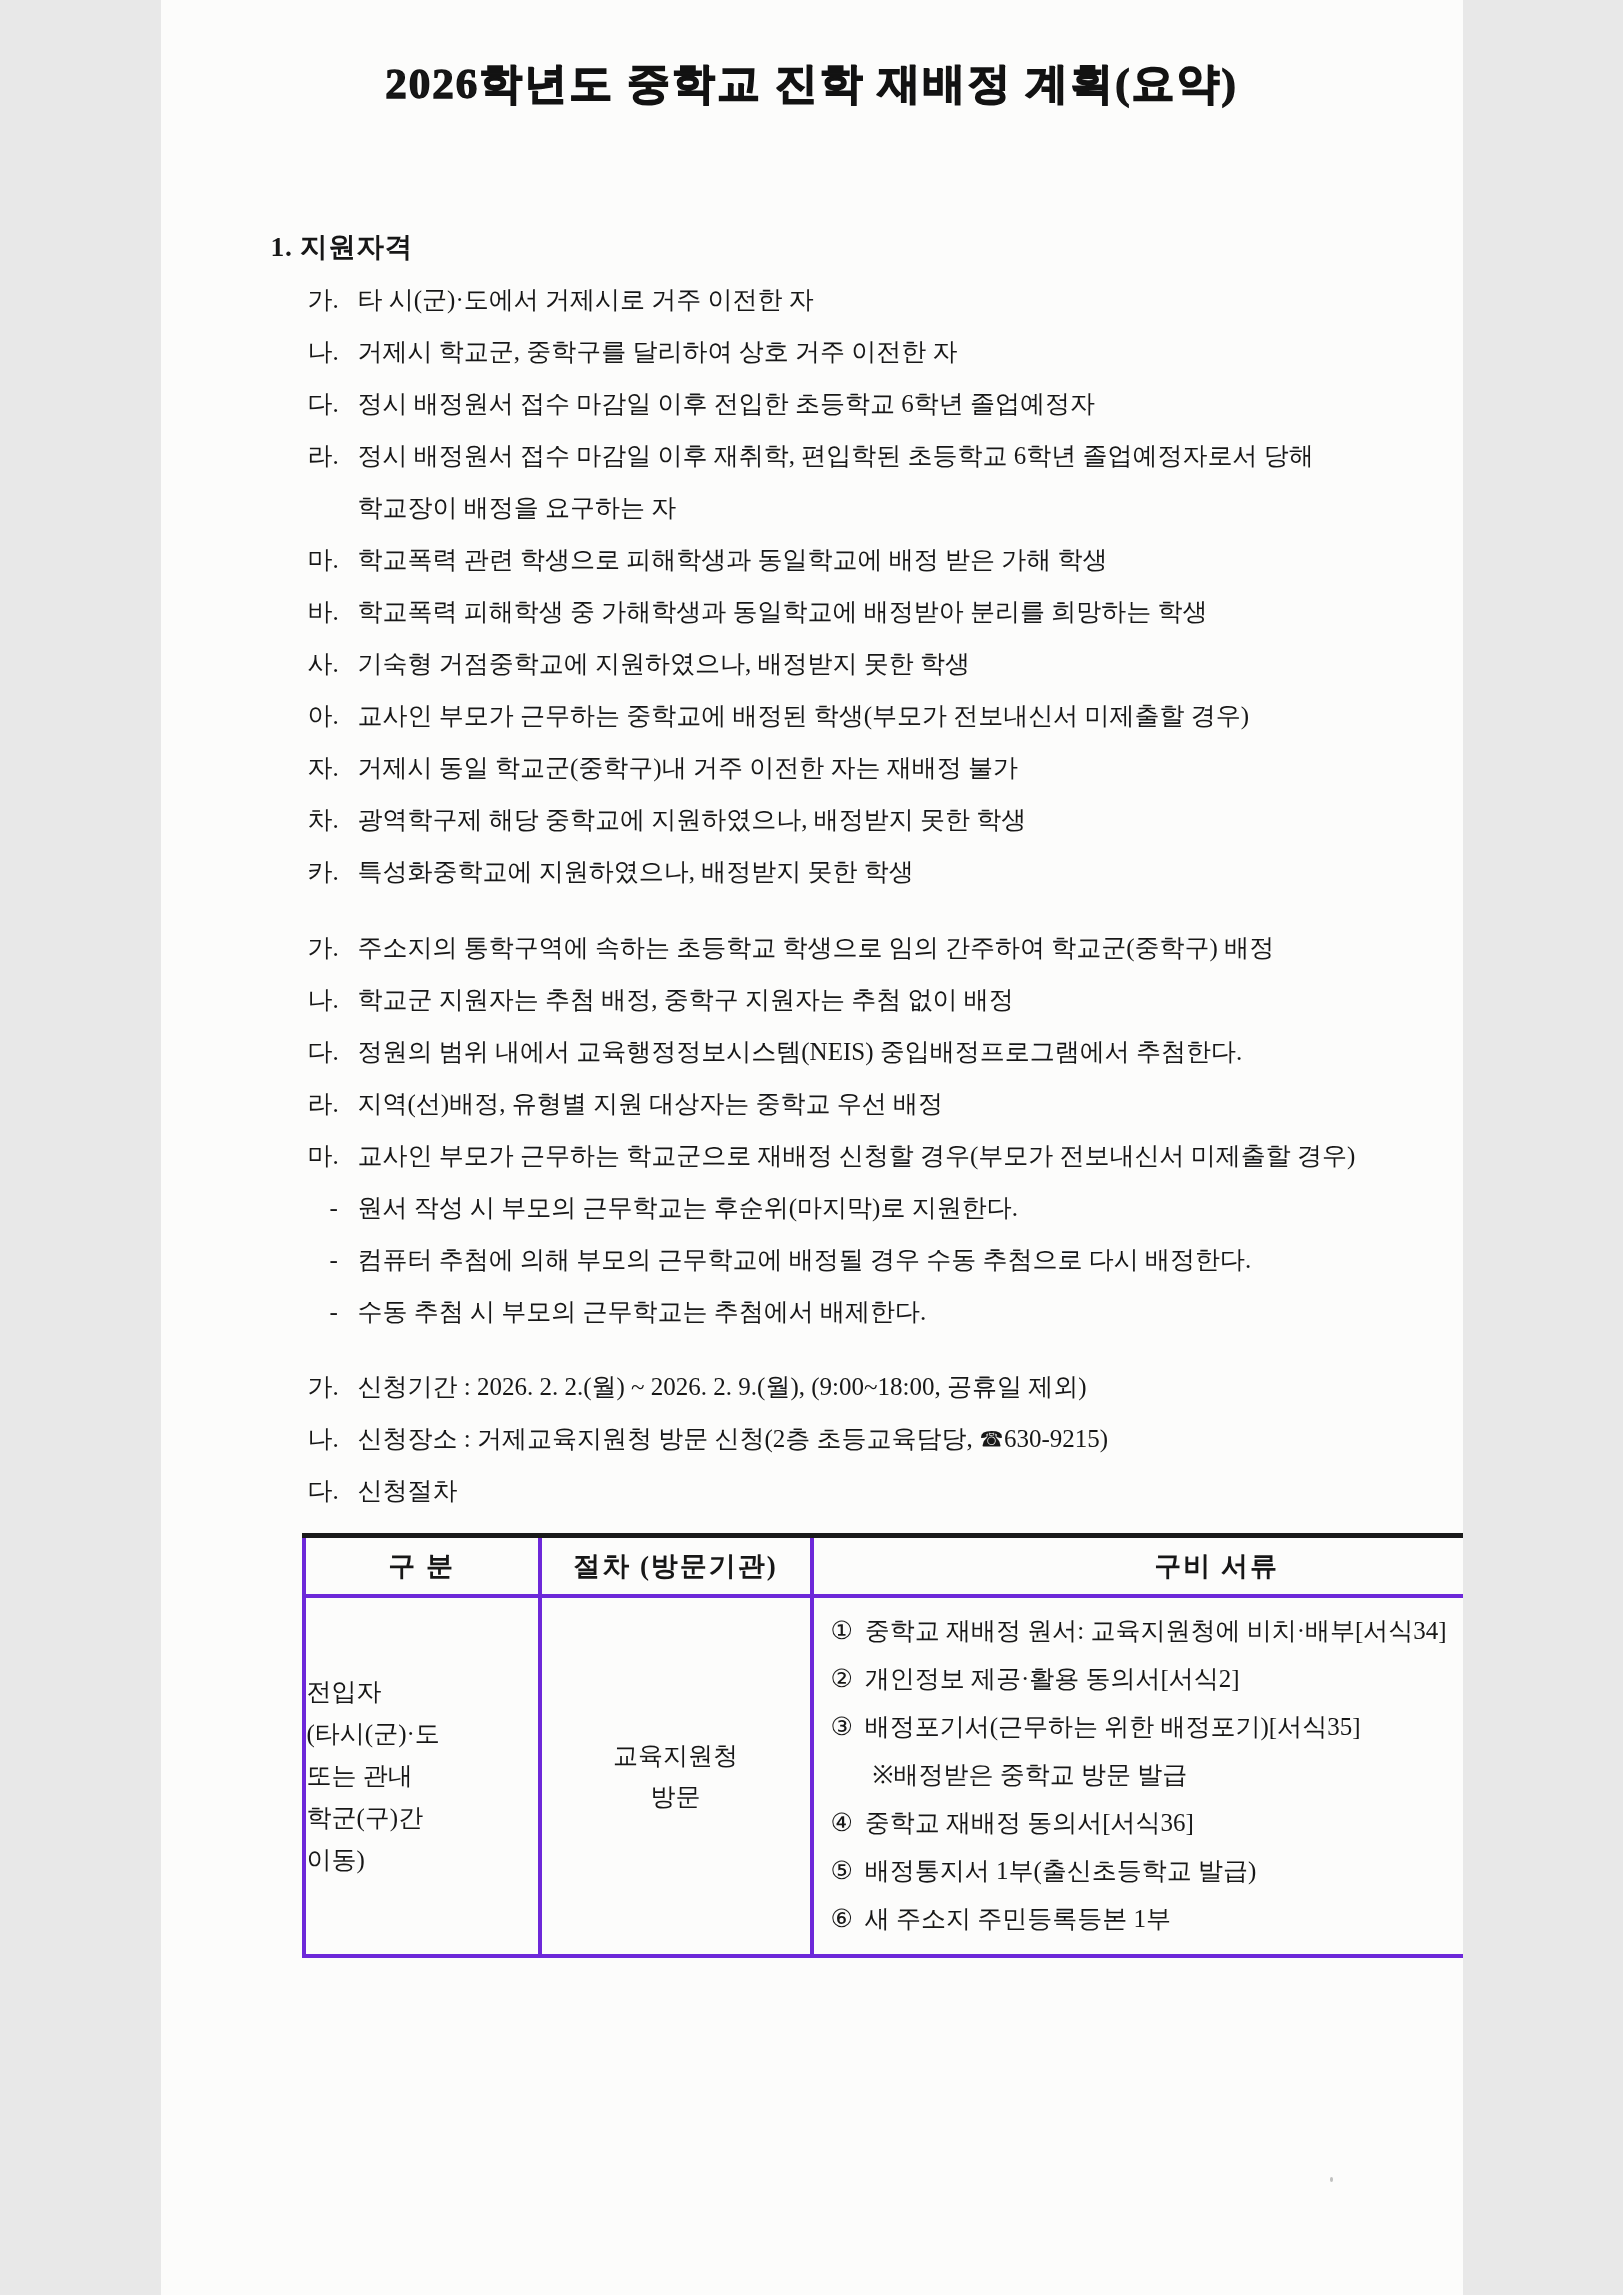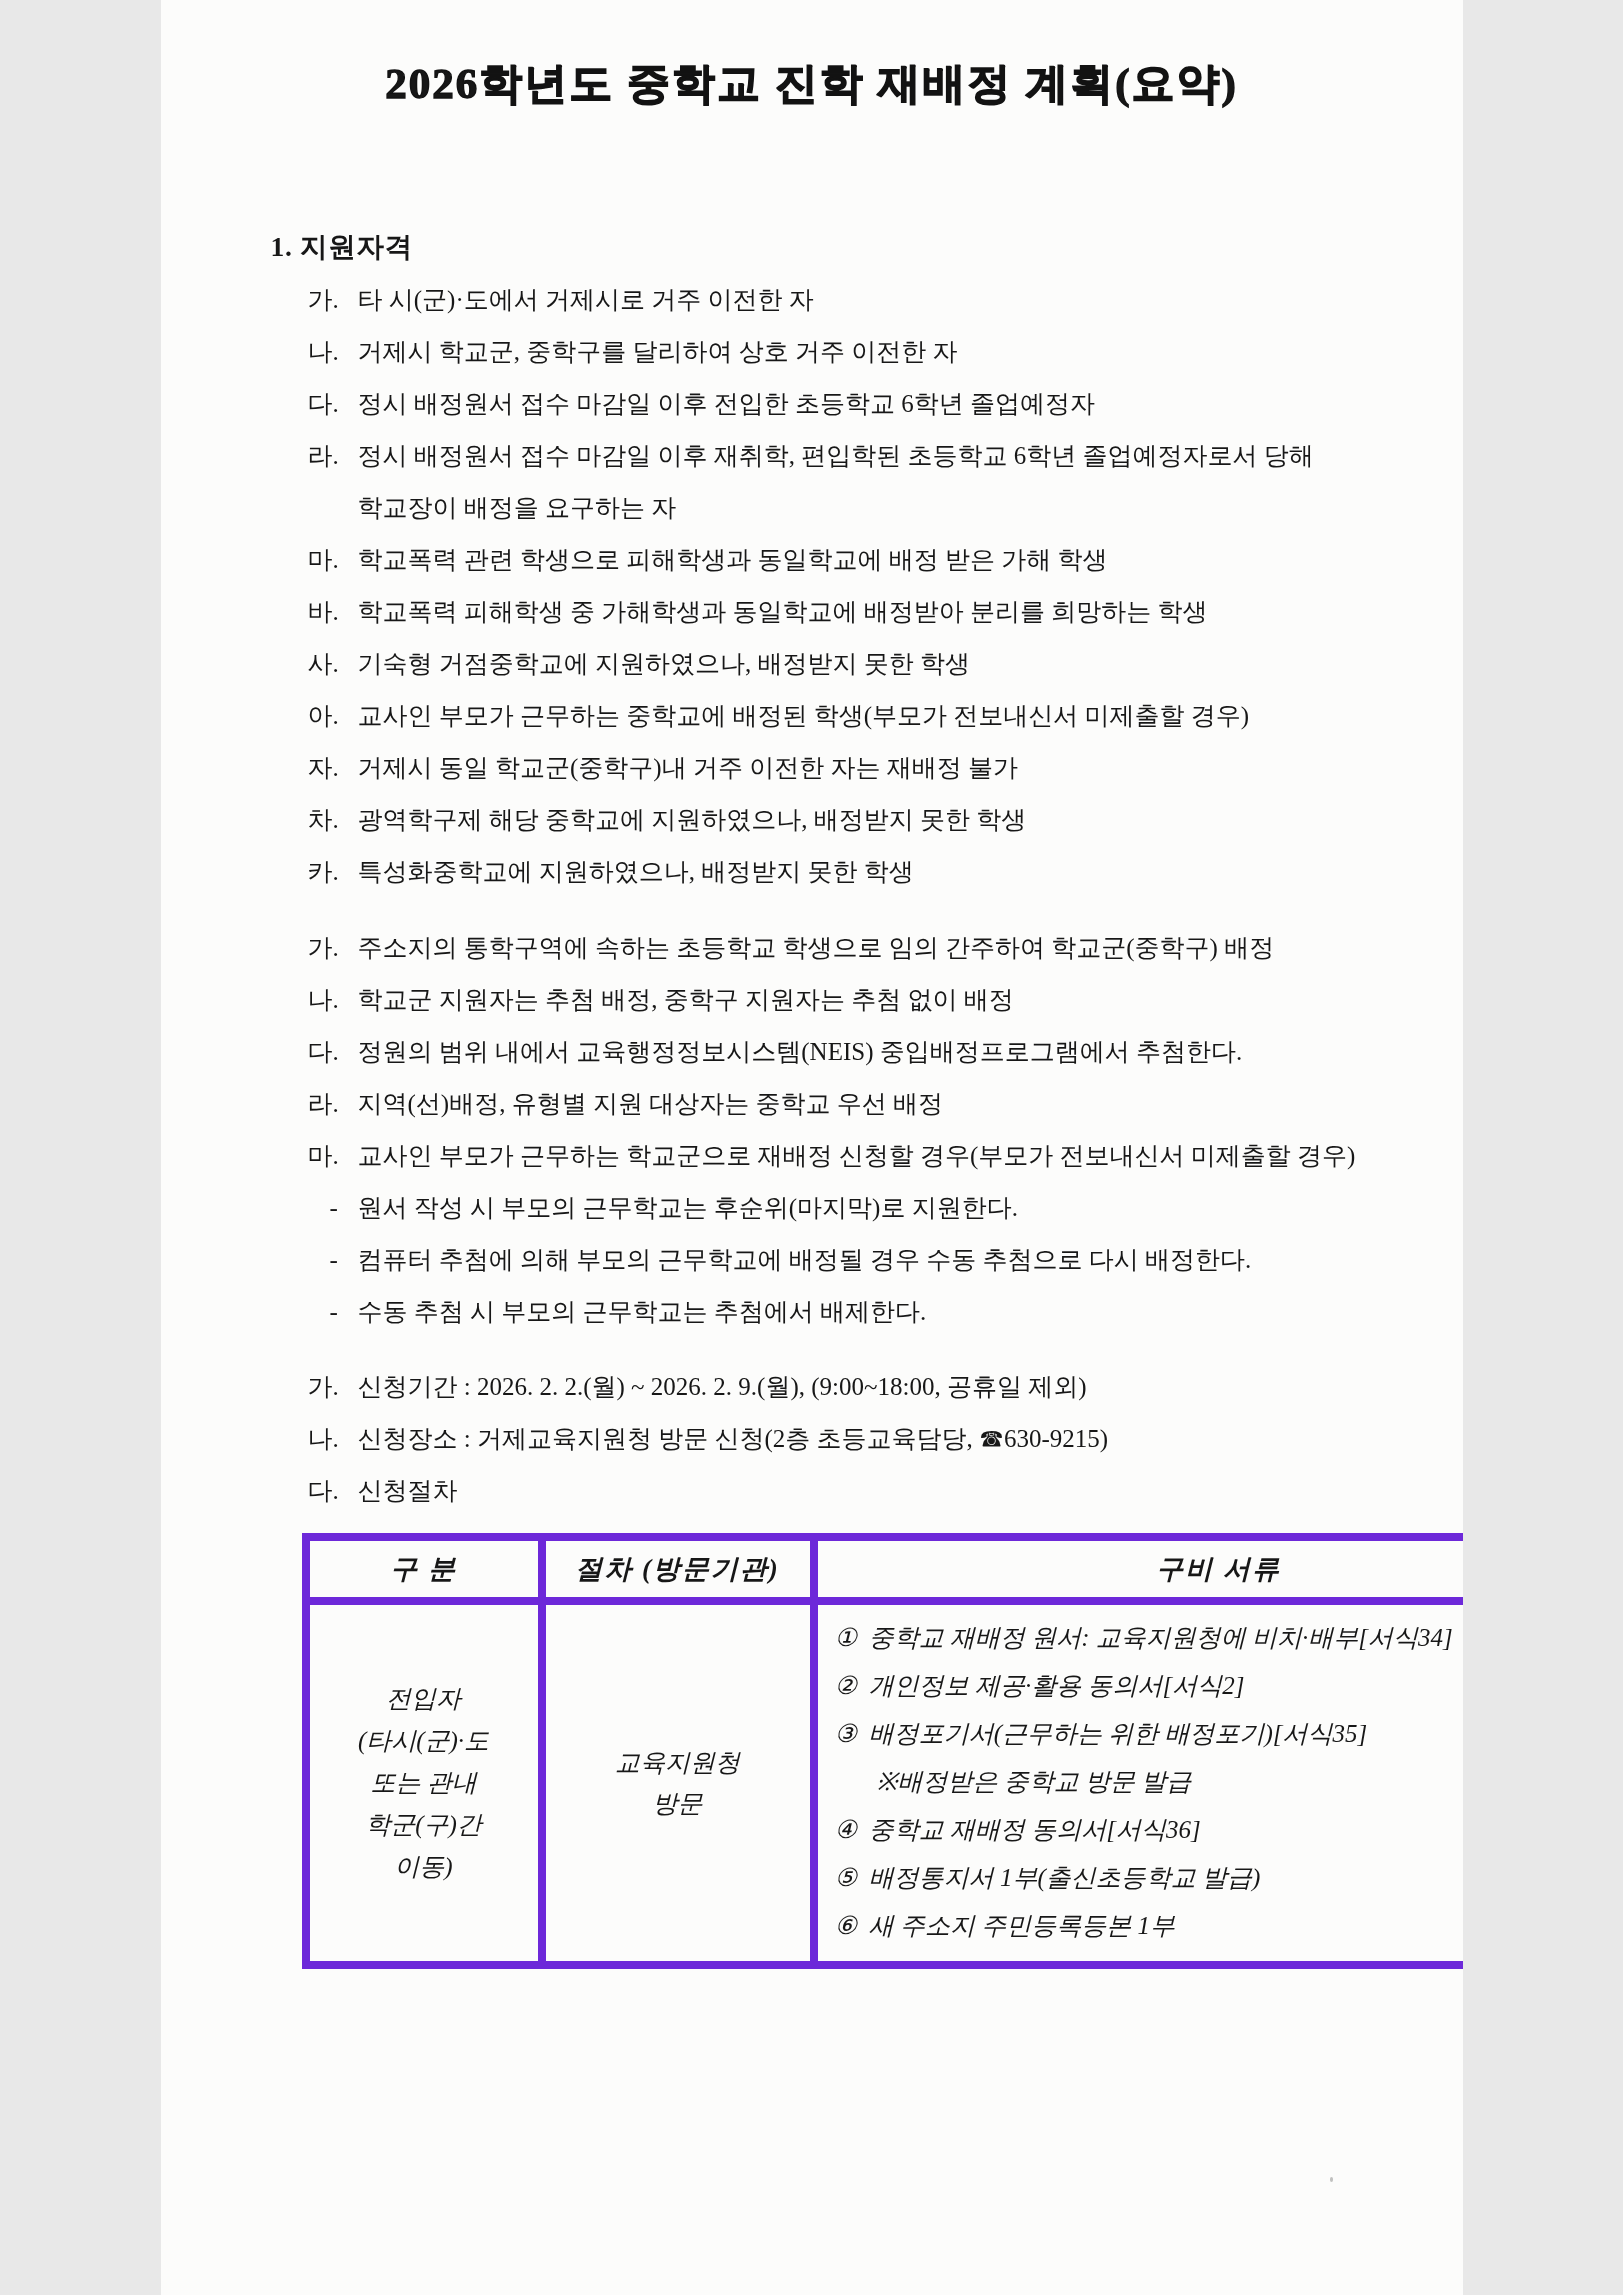--- a/index.html
+++ b/index.html
@@ -44,33 +44,33 @@
   .txt { flex: 1; white-space: pre-line; }
   table.proc-table {
     border-collapse: collapse;
     table-layout: fixed;
     margin: 15.7px 0 0 31px;
     width: 1317px;
     border: 3.3px solid #1a1a1a;
     border-top-width: 5.9px;
     border-bottom-width: 4.6px;
   }
-  .proc-table th, .proc-table td { border: 8px solid #6d28d9; font-style: italic; }
+  .proc-table th, .proc-table td { border: 4px solid #6d28d9; }
   .proc-table thead th {
     height: 54px;
     font-size: 27px;
     font-weight: 700;
     letter-spacing: 2px;
     text-align: center;
   }
   col.c1 { width: 236px; }
   col.c2 { width: 272px; }
   col.c3 { width: 810px; }
   td.cat {
-    text-align: center;
+    text-align: left;
     vertical-align: middle;
     font-size: 25px;
     line-height: 42px;
     white-space: pre-line;
   }
   td.proc {
     text-align: center;
     vertical-align: middle;
     font-size: 25px;
     line-height: 41px;

